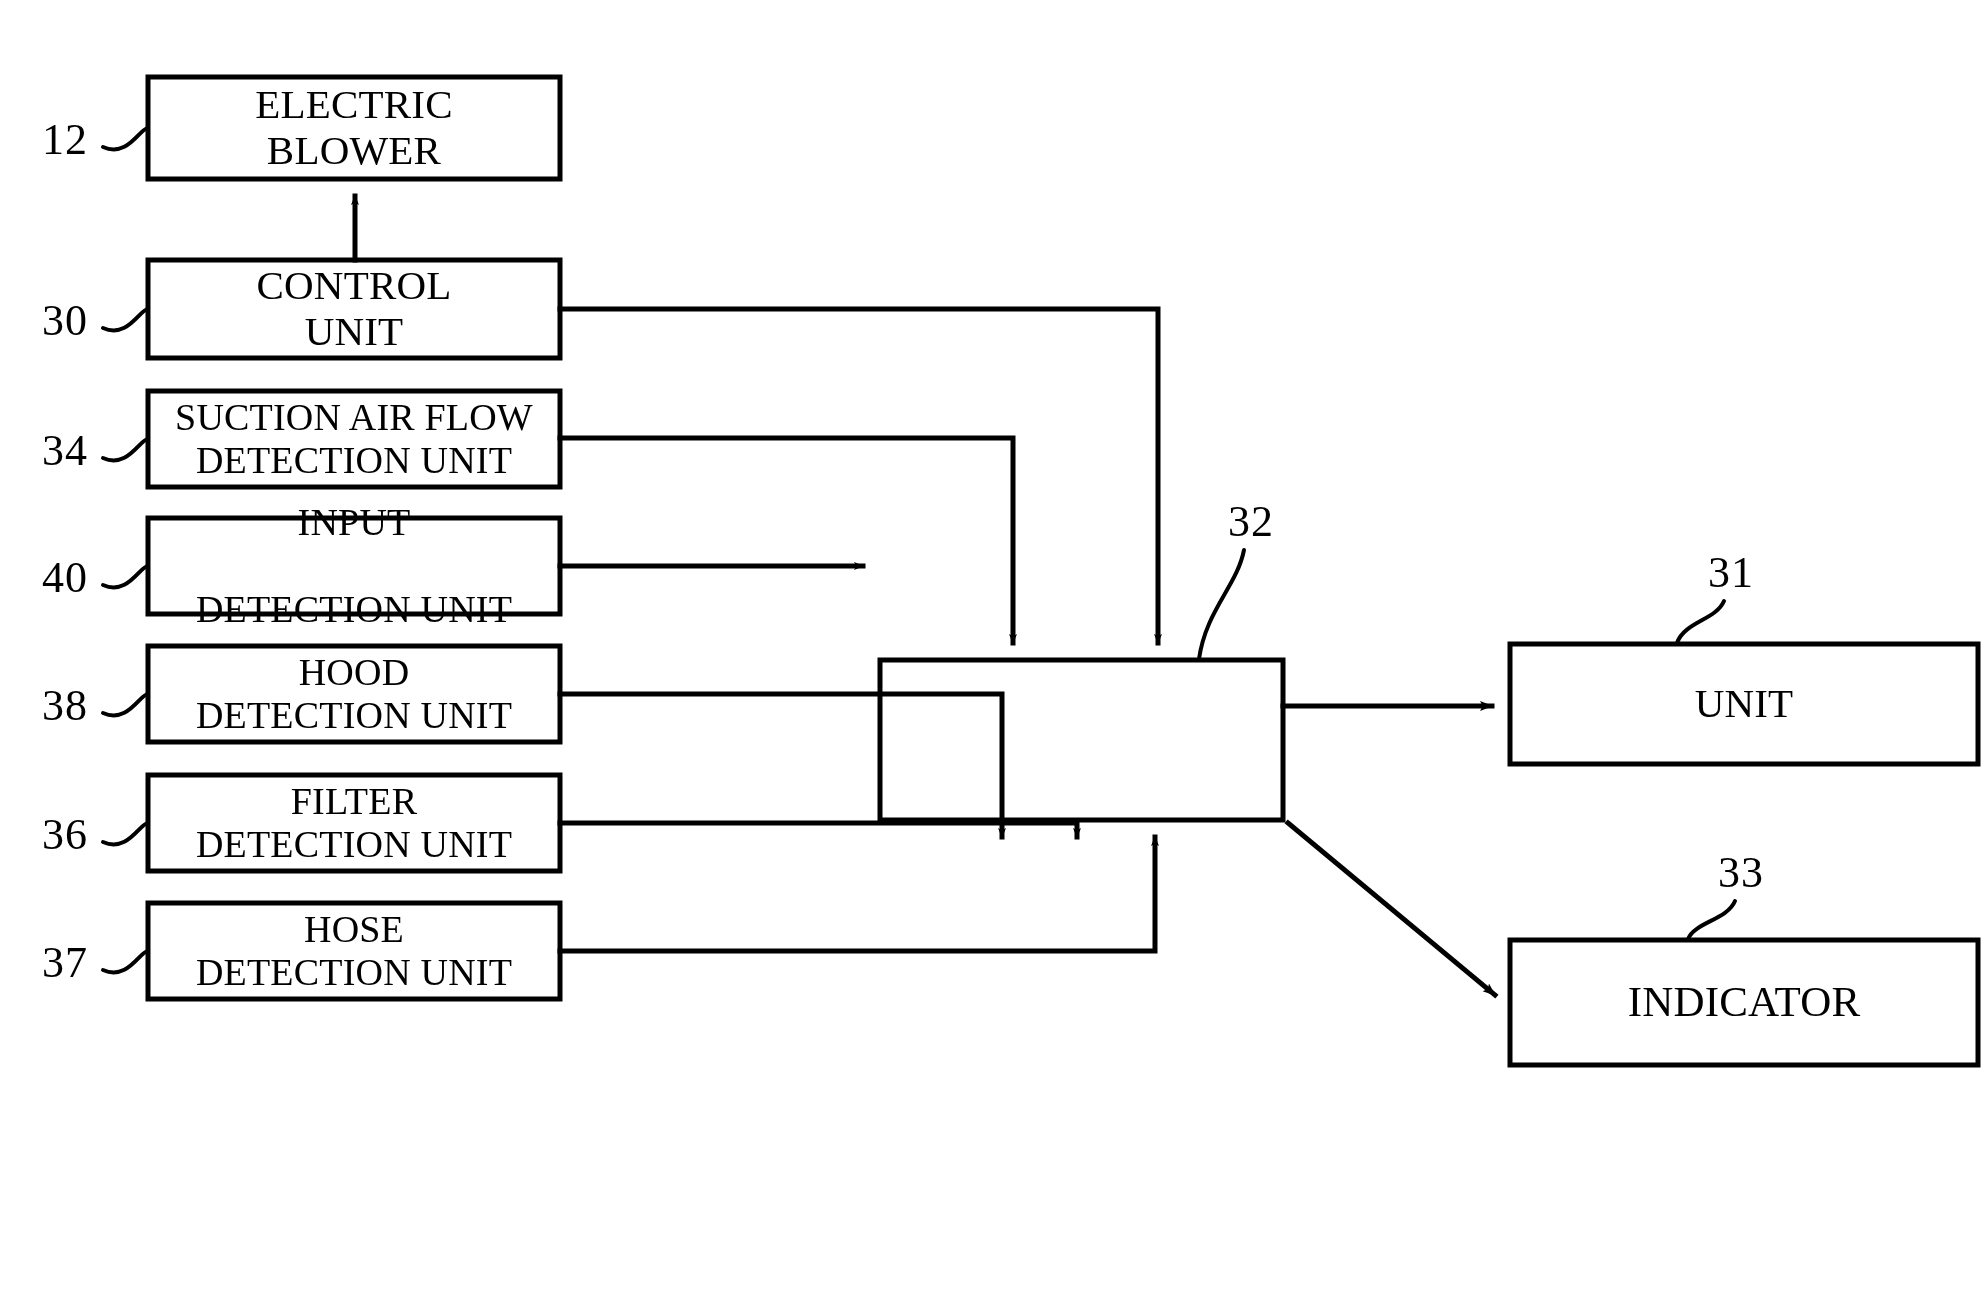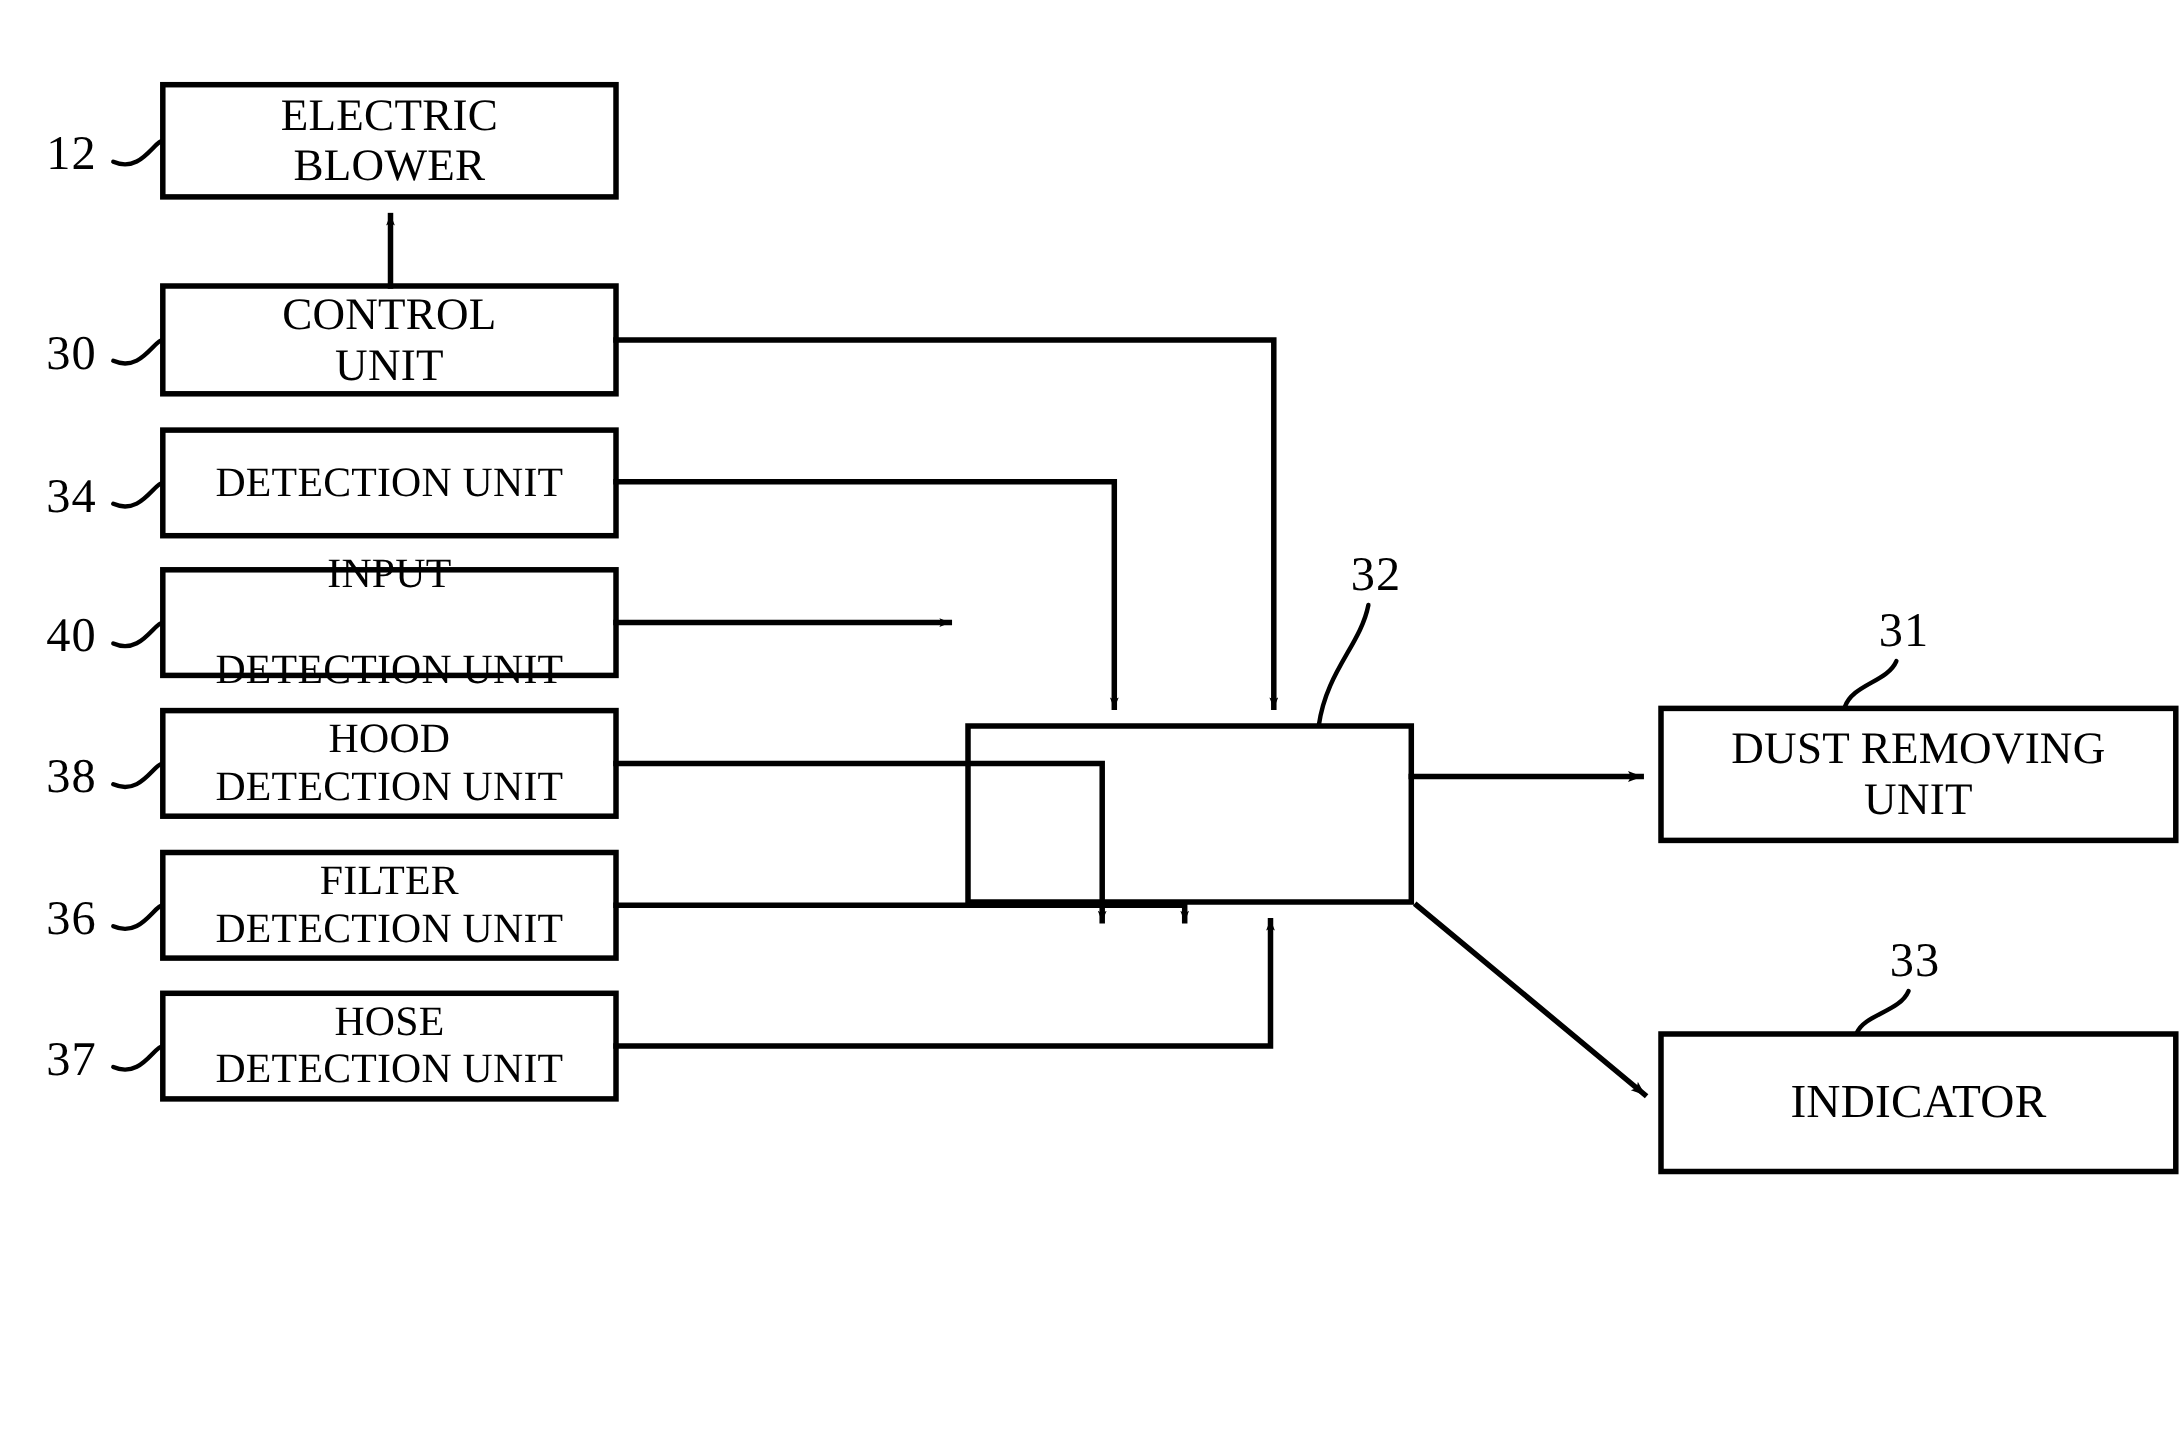--- a/index.html
+++ b/index.html
@@ -115,20 +115,21 @@
     <span class="ln">ELECTRIC</span>
     <span class="ln">BLOWER</span>
   </div>
 
   <div class="box-label" style="left:148px; top:260px; width:412px; height:98px; font-size:41px;">
     <span class="ln">CONTROL</span>
     <span class="ln">UNIT</span>
   </div>
 
   <div class="box-label" style="left:148px; top:391px; width:412px; height:96px; font-size:38px;">
+    <span class="ln">SUCTION AIR FLOW</span>
     <span class="ln">DETECTION UNIT</span>
   </div>
 
   <div class="box-label" style="left:148px; top:518px; width:412px; height:96px; font-size:38px;gap:44px;">
     <span class="ln">INPUT</span>
     <span class="ln">DETECTION UNIT</span>
   </div>
 
   <div class="box-label" style="left:148px; top:646px; width:412px; height:96px; font-size:38px;">
     <span class="ln">HOOD</span>
@@ -140,21 +141,20 @@
     <span class="ln">DETECTION UNIT</span>
   </div>
 
   <div class="box-label" style="left:148px; top:903px; width:412px; height:96px; font-size:38px;">
     <span class="ln">HOSE</span>
     <span class="ln">DETECTION UNIT</span>
   </div>
 
 
   <div class="box-label" style="left:1510px; top:644px; width:468px; height:120px; font-size:41px;">
-    <span class="ln">DUST REMOVING</span>
     <span class="ln">UNIT</span>
   </div>
 
   <div class="box-label" style="left:1510px; top:940px; width:468px; height:125px; font-size:43px;">
     <span class="ln">INDICATOR</span>
   </div>
 
   <div class="ref-num" style="left:42px; top:118px;">12</div>
   <div class="ref-num" style="left:42px; top:299px;">30</div>
   <div class="ref-num" style="left:42px; top:429px;">34</div>

